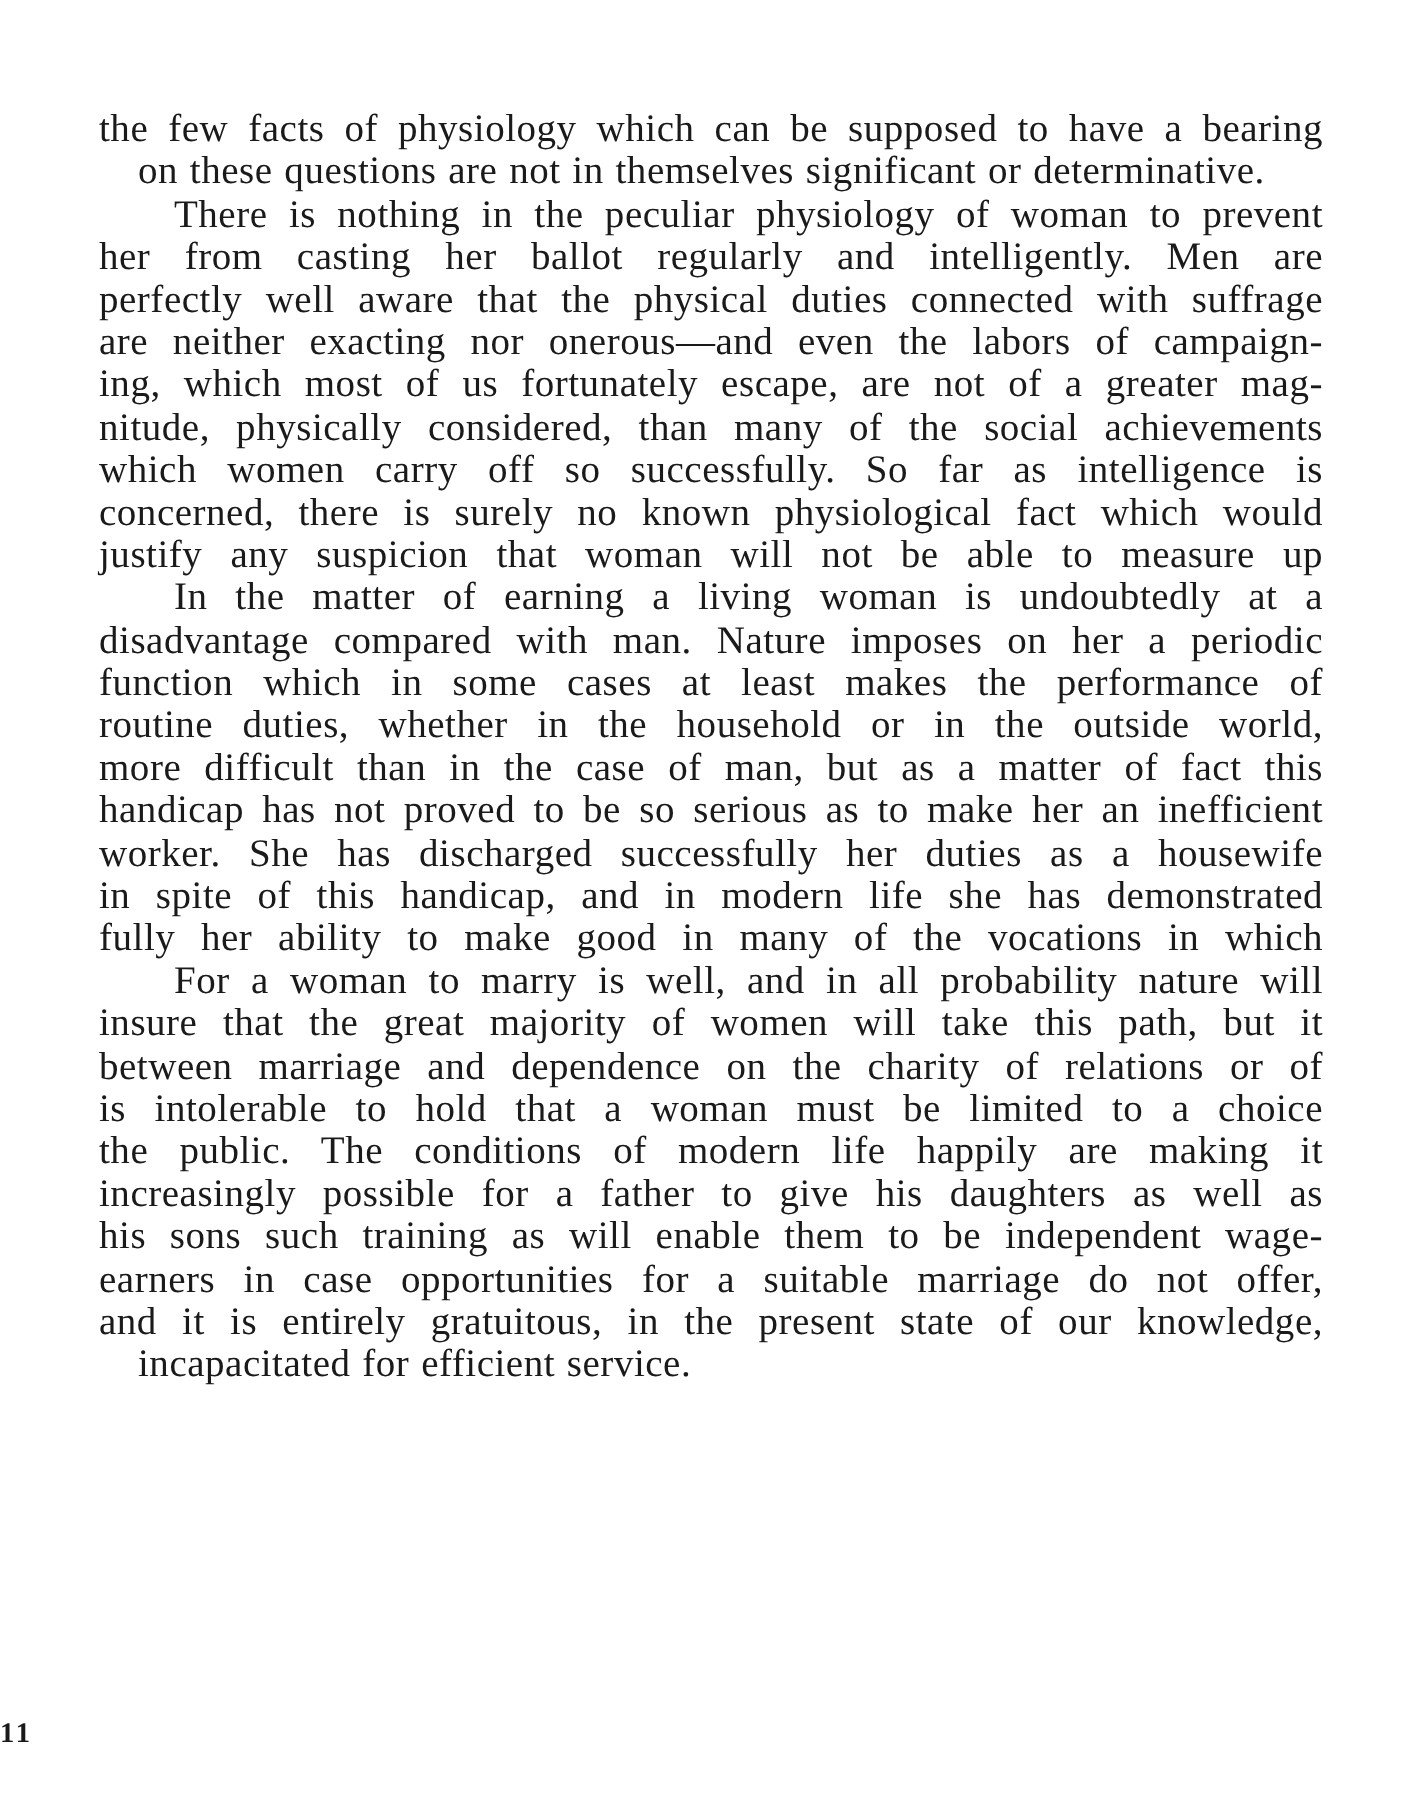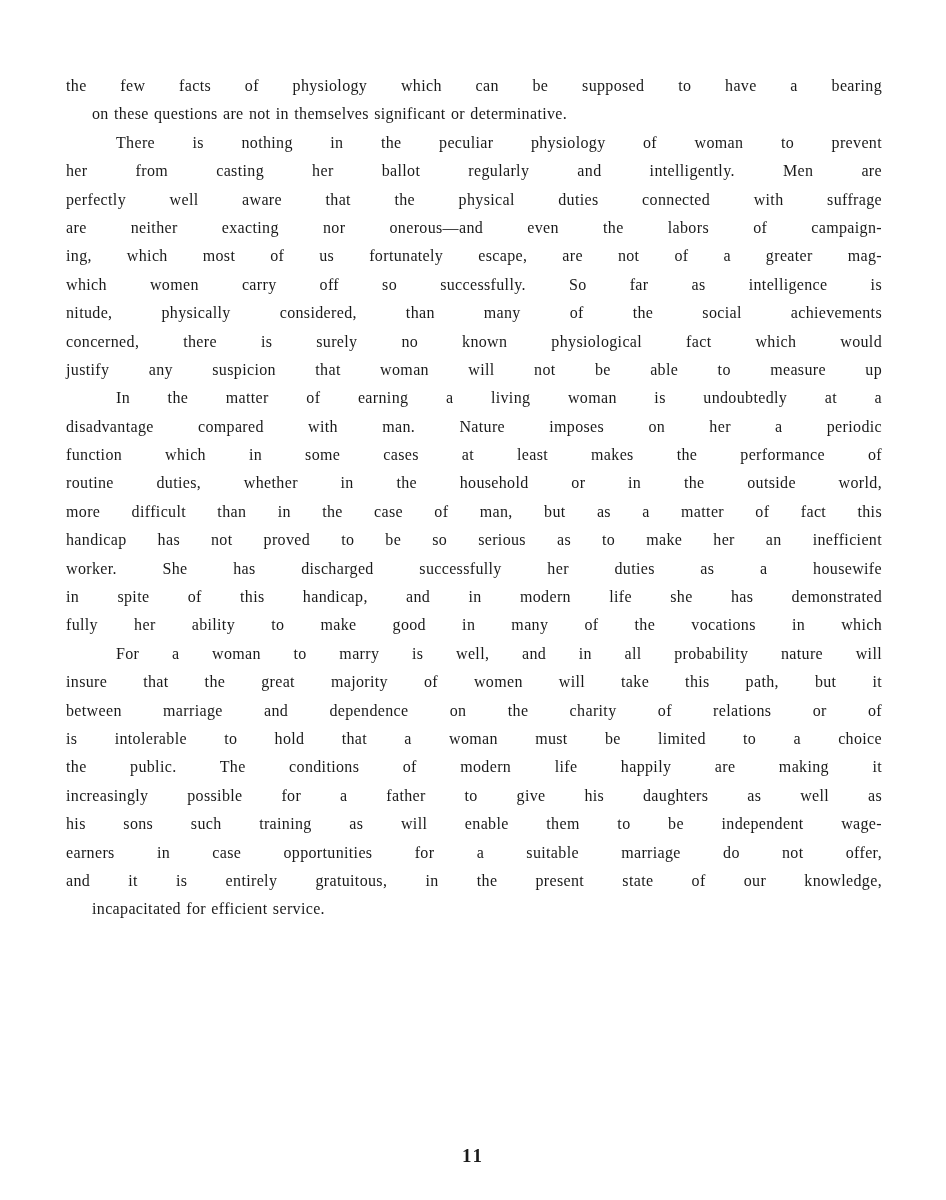--- a/index.html
+++ b/index.html
@@ -18,40 +18,40 @@
     .page {
       position: absolute;
       left: 66px;
       top: 72px;
       width: 816px;
     }
     .line {
       display: block;
       height: 28.4px;
       line-height: 28.4px;
-      font-size: 16px;
+      font-size: 26px;
       white-space: nowrap;
       text-align: justify;
       text-align-last: justify;
       letter-spacing: 0.35px;
       word-spacing: 1px;
     }
     .line.indent {
       padding-left: 50px;
     }
     .line.last {
       text-align-last: left;
       margin-left: 26px;
     }
     .page-number {
       position: absolute;
       left: 0;
       width: 946px;
       top: 1145px;
-      text-align: center;
+      text-align: left;
       font-size: 19px;
       font-weight: bold;
       letter-spacing: 2px;
       color: #1a1a1a;
     }
   </style>
 </head>
 <body>
 
 <div class="page">
@@ -60,22 +60,22 @@
     <span class="line">the few facts of physiology which can be supposed to have a bearing</span>
     <span class="line last">on these questions are not in themselves significant or determinative.</span>
   </div>
 
   <div>
     <span class="line indent">There is nothing in the peculiar physiology of woman to prevent</span>
     <span class="line">her from casting her ballot regularly and intelligently.  Men are</span>
     <span class="line">perfectly well aware that the physical duties connected with suffrage</span>
     <span class="line">are neither exacting nor onerous—and even the labors of campaign-</span>
     <span class="line">ing, which most of us fortunately escape, are not of a greater mag-</span>
+    <span class="line">nitude, physically considered, than many of the social achievements</span>
     <span class="line">which women carry off so successfully.  So far as intelligence is</span>
-    <span class="line">nitude, physically considered, than many of the social achievements</span>
     <span class="line">concerned, there is surely no known physiological fact which would</span>
     <span class="line">justify any suspicion that woman will not be able to measure up</span>
   </div>
 
   <div>
     <span class="line indent">In the matter of earning a living woman is undoubtedly at a</span>
     <span class="line">disadvantage compared with man.  Nature imposes on her a periodic</span>
     <span class="line">function which in some cases at least makes the performance of</span>
     <span class="line">routine duties, whether in the household or in the outside world,</span>
     <span class="line">more difficult than in the case of man, but as a matter of fact this</span>

